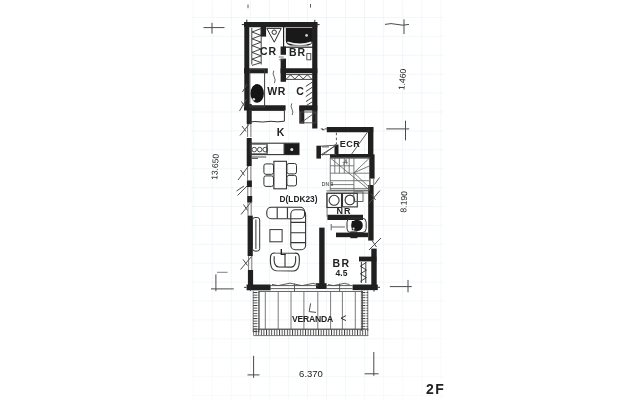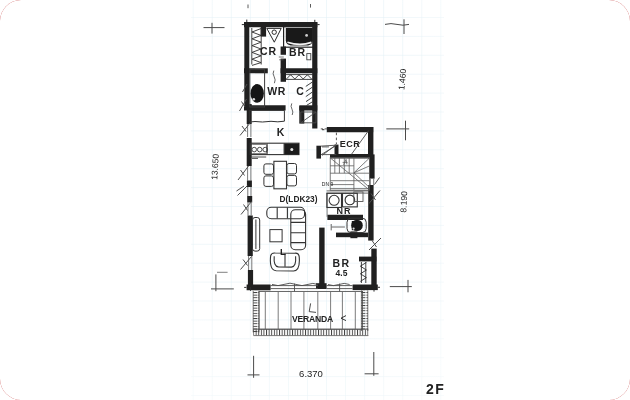--- a/index.html
+++ b/index.html
@@ -1,17 +1,17 @@
 <!DOCTYPE html>
 <html><head>
 <meta charset="utf-8">
 <style>
   html,body{margin:0;padding:0;background:#ffffff;}
   .page{width:630px;height:400px;position:relative;overflow:hidden;background:#b91c1c;
-        font-family:"Liberation Sans", sans-serif;border-radius:21px;}
+        font-family:"Liberation Sans", sans-serif;}
   svg{position:absolute;left:0;top:0;}
   text{font-family:"Liberation Sans", sans-serif;fill:#222222;}
 </style>
 </head>
 <body>
 <div class="page">
 <svg width="630" height="400" viewBox="0 0 630 400">
 <defs>
   <pattern id="grid" width="19.05" height="18.9" patternUnits="userSpaceOnUse" x="2.2" y="-1.9">
     <path d="M0,0 H19.05 M0,0 V18.9" stroke="#e1f0f6" stroke-width="1" fill="none"></path>

